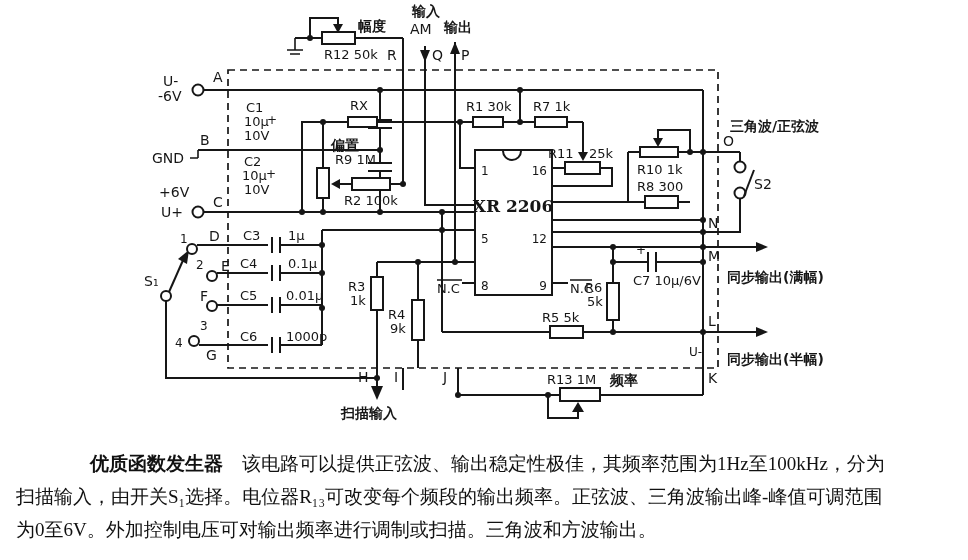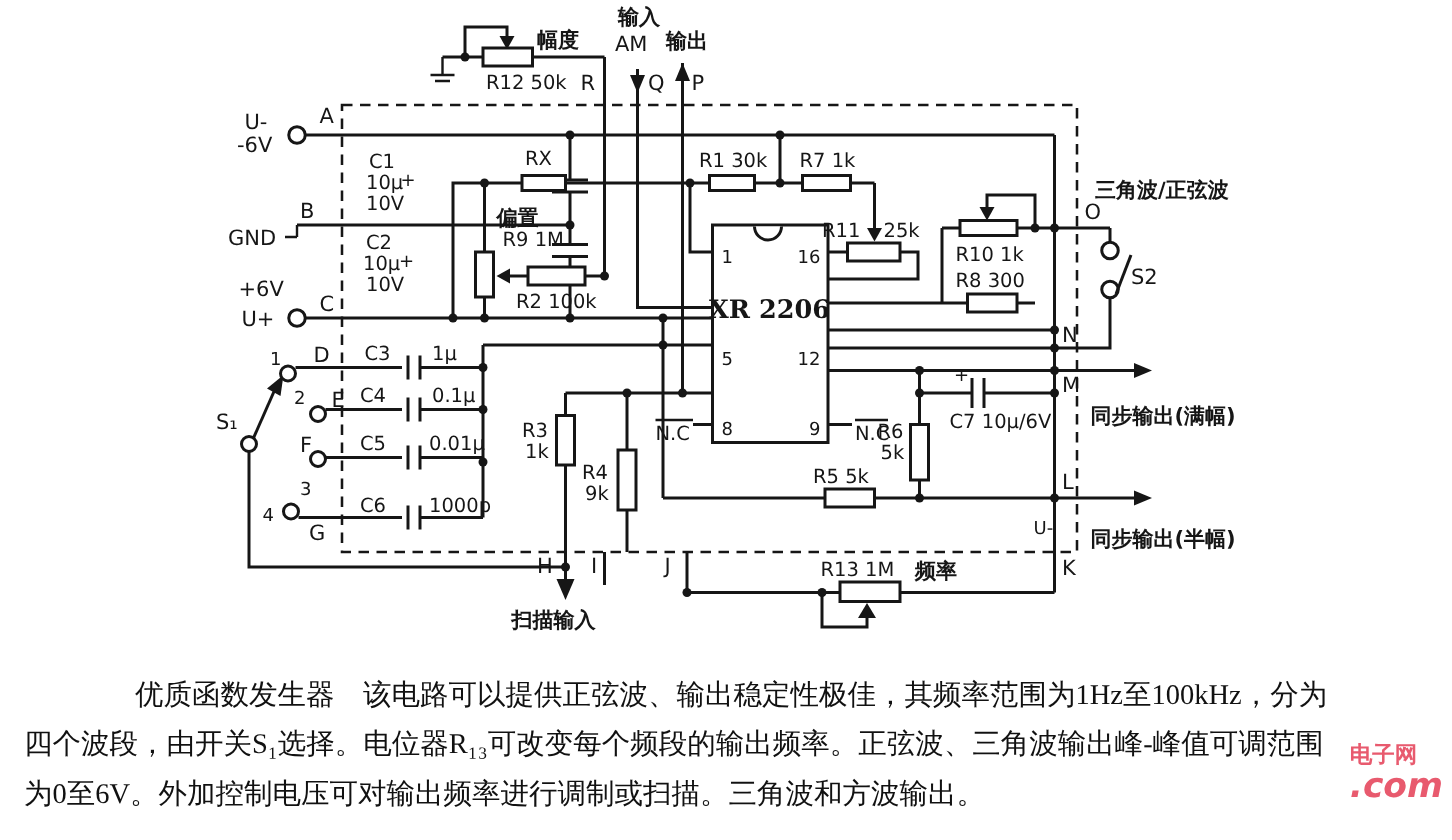--- a/index.html
+++ b/index.html
@@ -12,21 +12,21 @@
   svg .small{font-size:12px;}
   .w{stroke:#161616;stroke-width:2;fill:none;}
   .w1{stroke:#161616;stroke-width:1.6;fill:none;}
   .cmp{fill:#fff;stroke:#161616;stroke-width:2;}
   .dot{fill:#161616;}
   .arr{fill:#161616;stroke:none;}
   .dash{fill:none;stroke:#161616;stroke-width:1.7;stroke-dasharray:7 5;}
   #caption{position:absolute;left:16px;top:447px;width:938px;font-family:"Liberation Serif","DejaVu Serif",serif;
            font-size:19px;line-height:33px;color:#111;}
   #caption .l1{display:block;text-indent:74px;}
-  #caption .ttl{font-weight:normal;}
+  #caption .ttl{font-weight:bold;}
   #caption .l{display:block;}
   #wm{position:absolute;right:6px;top:492px;display:flex;align-items:flex-start;color:#e85a6e;font-family:"DejaVu Sans",sans-serif;}
   #wm .big{font-size:42px;font-weight:bold;font-style:italic;line-height:44px;letter-spacing:1px;}
   #wm .col{display:flex;flex-direction:column;margin-left:4px;margin-top:3px;}
   #wm .cn2{font-size:15px;font-weight:bold;line-height:17px;}
   #wm .com{font-size:23px;font-weight:bold;font-style:italic;line-height:24px;}
 </style>
 </head>
 <body>
 
@@ -243,23 +243,19 @@
     <text x="547" y="243" text-anchor="end" class="pin">12</text>
     <text x="481" y="290" class="pin">8</text>
     <text x="547" y="290" text-anchor="end" class="pin">9</text>
     <text x="437" y="293">N.C</text>
     <text x="570" y="293">N.C</text>
   </g>
 </svg>
 
 <div id="caption">
   <span class="l1"><span class="ttl">优质函数发生器</span><span>　该电路可以提供正弦波、输出稳定性极佳，其频率范围为1Hz至100kHz，分为</span></span>
-  <span class="l">四个波段，由开关S₁选择。电位器R₁₃可改变每个频段的输出频率。正弦波、三角波输出峰-峰值可调范围</span>
+  <span class="l">扫描输入，由开关S₁选择。电位器R₁₃可改变每个频段的输出频率。正弦波、三角波输出峰-峰值可调范围</span>
   <span class="l">为0至6V。外加控制电压可对输出频率进行调制或扫描。三角波和方波输出。</span>
 </div>
 
 <div id="wm">
-  <span class="col">
-    <span class="cn2">电子网</span>
-    <span class="com">.com</span>
-  </span>
 </div>
 </div>
 
 </body></html>

